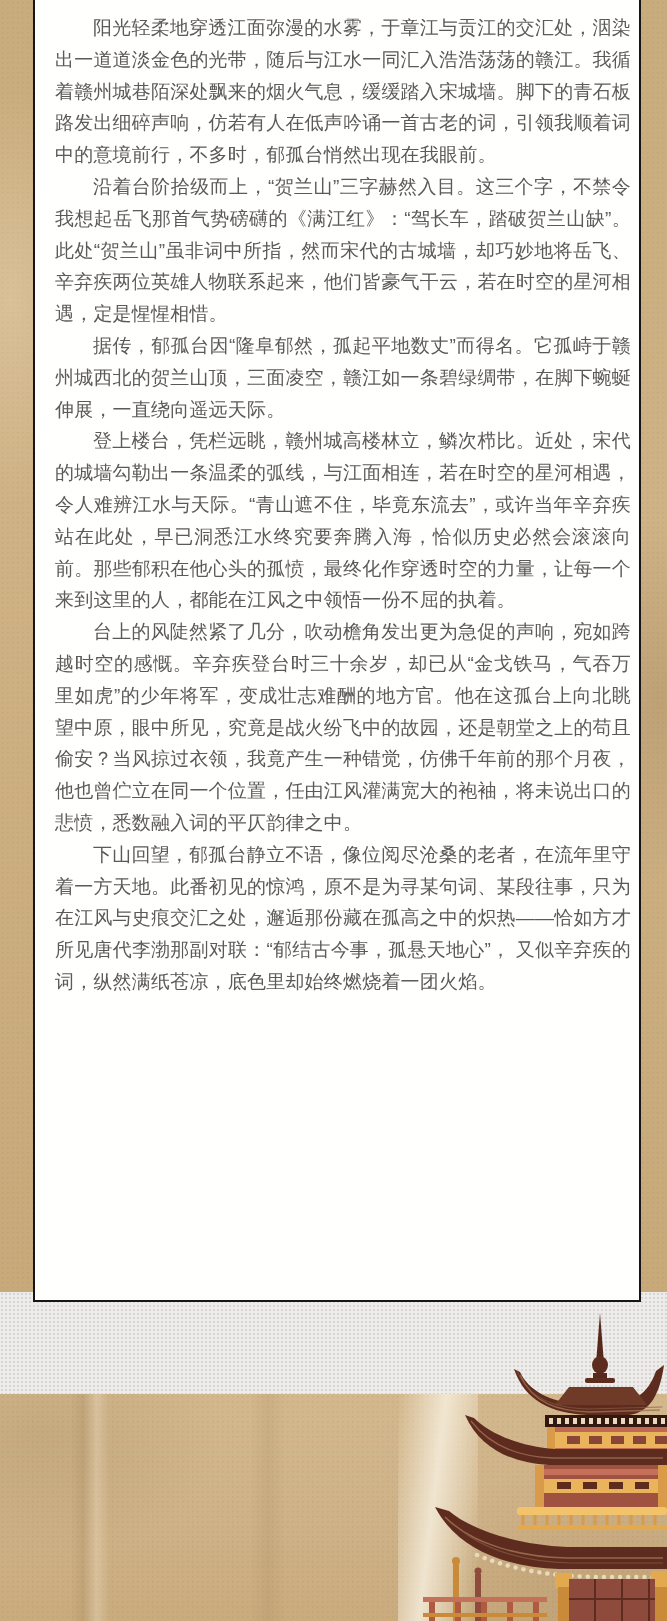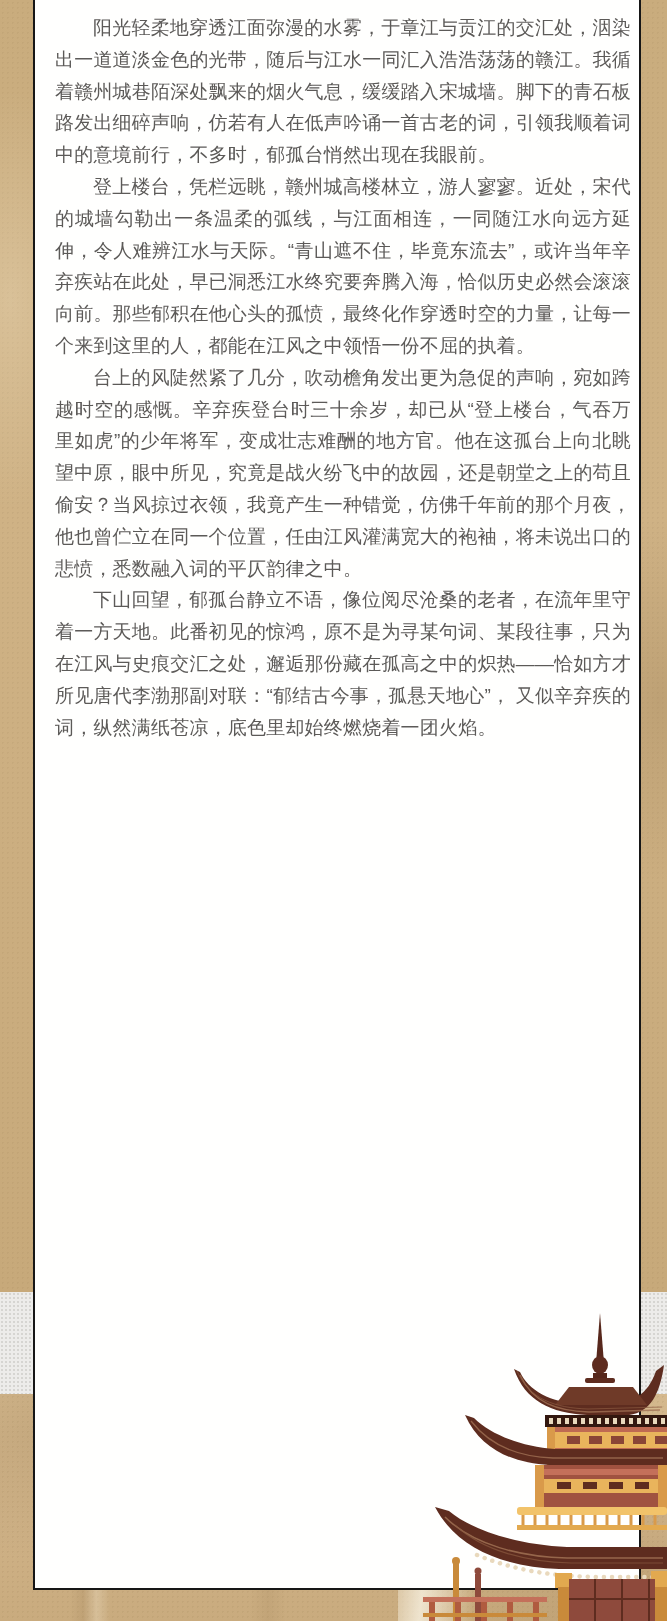--- a/index.html
+++ b/index.html
@@ -40,21 +40,21 @@
   .fold { position:absolute; pointer-events:none; }
   .fold.f1 { left:398px; top:1394px; width:80px; height:227px;
     background: linear-gradient(97deg, rgba(247,240,223,0) 0%, rgba(248,242,226,.8) 45%, rgba(205,180,135,0) 95%); }
   .fold.f2 { left:70px; top:1394px; width:40px; height:227px;
     background: linear-gradient(90deg, rgba(140,110,70,0), rgba(140,110,70,.16), rgba(255,248,230,.25), rgba(140,110,70,0)); }
   .fold.f3 { left:250px; top:1394px; width:36px; height:227px;
     background: linear-gradient(90deg, rgba(140,110,70,0), rgba(140,110,70,.12), rgba(140,110,70,0)); }
 
   
   .article-card {
-    position:absolute; left:33px; top:0; width:608px; height:1590px;
+    position:absolute; left:33px; top:0; width:608px; height:1302px;
     background:#fffffe;
     border:2px solid #161616; border-top:none;
     padding:12px 8px 0 20px;
     overflow:hidden;
   }
   .article-card p {
     font-size:19px;
     line-height:31.8px;
     color:#5c5a58;
     text-align:justify;
@@ -71,22 +71,24 @@
 
 <div class="zone-top-kraft"></div>
 <div class="zone-gray"></div>
 <div class="zone-bottom-kraft"></div>
 <div class="fold f2"></div>
 <div class="fold f3"></div>
 <div class="fold f1"></div>
 
 <article class="article-card">
   <p>阳光轻柔地穿透江面弥漫的水雾，于章江与贡江的交汇处，洇染出一道道淡金色的光带，随后与江水一同汇入浩浩荡荡的赣江。我循着赣州城巷陌深处飘来的烟火气息，缓缓踏入宋城墙。脚下的青石板路发出细碎声响，仿若有人在低声吟诵一首古老的词，引领我顺着词中的意境前行，不多时，郁孤台悄然出现在我眼前。</p>
-  <p>登上楼台，凭栏远眺，赣州城高楼林立，游人寥寥。近处，宋代的城墙勾勒出一条温柔的弧线，与江面相连，一同随江水向远方延伸，令人难辨江水与天际。“青山遮不住，毕竟东流去”，或许当年辛弃疾站在此处，早已洞悉江水终究要奔腾入海，恰似历史必然会滚滚向前。那些郁积在他心头的孤愤，最终化作穿透时空的力量，让每一个来到这里的人，都能在江风之中领悟一份不屈的执着。</p>
-  <p>台上的风陡然紧了几分，吹动檐角发出更为急促的声响，宛如跨越时空的感慨。辛弃疾登台时三十余岁，却已从“登上楼台，气吞万里如虎”的少年将军，变成壮志难酬的地方官。他在这孤台上向北眺望中原，眼中所见，究竟是战火纷飞中的故园，还是朝堂之上的苟且偷安？当风掠过衣领，我竟产生一种错觉，仿佛千年前的那个月夜，他也曾伫立在同一个位置，任由江风灌满宽大的袍袖，将未说出口的悲愤，悉数融入词的平仄韵律之中。</p>
+  <p>沿着台阶拾级而上，“贺兰山”三字赫然入目。这三个字，不禁令我想起岳飞那首气势磅礴的《满江红》：“驾长车，踏破贺兰山缺”。此处“贺兰山”虽非词中所指，然而宋代的古城墙，却巧妙地将岳飞、辛弃疾两位英雄人物联系起来，他们皆豪气干云，若在时空的星河相遇，定是惺惺相惜。</p>
+  <p>据传，郁孤台因“隆阜郁然，孤起平地数丈”而得名。它孤峙于赣州城西北的贺兰山顶，三面凌空，赣江如一条碧绿绸带，在脚下蜿蜒伸展，一直绕向遥远天际。</p>
+  <p>登上楼台，凭栏远眺，赣州城高楼林立，鳞次栉比。近处，宋代的城墙勾勒出一条温柔的弧线，与江面相连，若在时空的星河相遇，令人难辨江水与天际。“青山遮不住，毕竟东流去”，或许当年辛弃疾站在此处，早已洞悉江水终究要奔腾入海，恰似历史必然会滚滚向前。那些郁积在他心头的孤愤，最终化作穿透时空的力量，让每一个来到这里的人，都能在江风之中领悟一份不屈的执着。</p>
+  <p>台上的风陡然紧了几分，吹动檐角发出更为急促的声响，宛如跨越时空的感慨。辛弃疾登台时三十余岁，却已从“金戈铁马，气吞万里如虎”的少年将军，变成壮志难酬的地方官。他在这孤台上向北眺望中原，眼中所见，究竟是战火纷飞中的故园，还是朝堂之上的苟且偷安？当风掠过衣领，我竟产生一种错觉，仿佛千年前的那个月夜，他也曾伫立在同一个位置，任由江风灌满宽大的袍袖，将未说出口的悲愤，悉数融入词的平仄韵律之中。</p>
   <p>下山回望，郁孤台静立不语，像位阅尽沧桑的老者，在流年里守着一方天地。此番初见的惊鸿，原不是为寻某句词、某段往事，只为在江风与史痕交汇之处，邂逅那份藏在孤高之中的炽热——恰如方才所见唐代李渤那副对联：“郁结古今事，孤悬天地心”， 又似辛弃疾的词，纵然满纸苍凉，底色里却始终燃烧着一团火焰。</p>
 </article>
 
 <div class="pagoda-wrap">
   <svg width="250" height="310" viewBox="0 0 250 310" xmlns="http://www.w3.org/2000/svg">
 
     <path d="M183,2 L186.5,46 L179.5,46 Z" fill="#57281c"></path>
     <ellipse cx="183" cy="54" rx="8" ry="9" fill="#5e2c1f"></ellipse>
     <rect x="176" y="62" width="14" height="5" fill="#57281c"></rect>
     <rect x="168" y="67" width="30" height="5" rx="2" fill="#5e2c1f"></rect>

